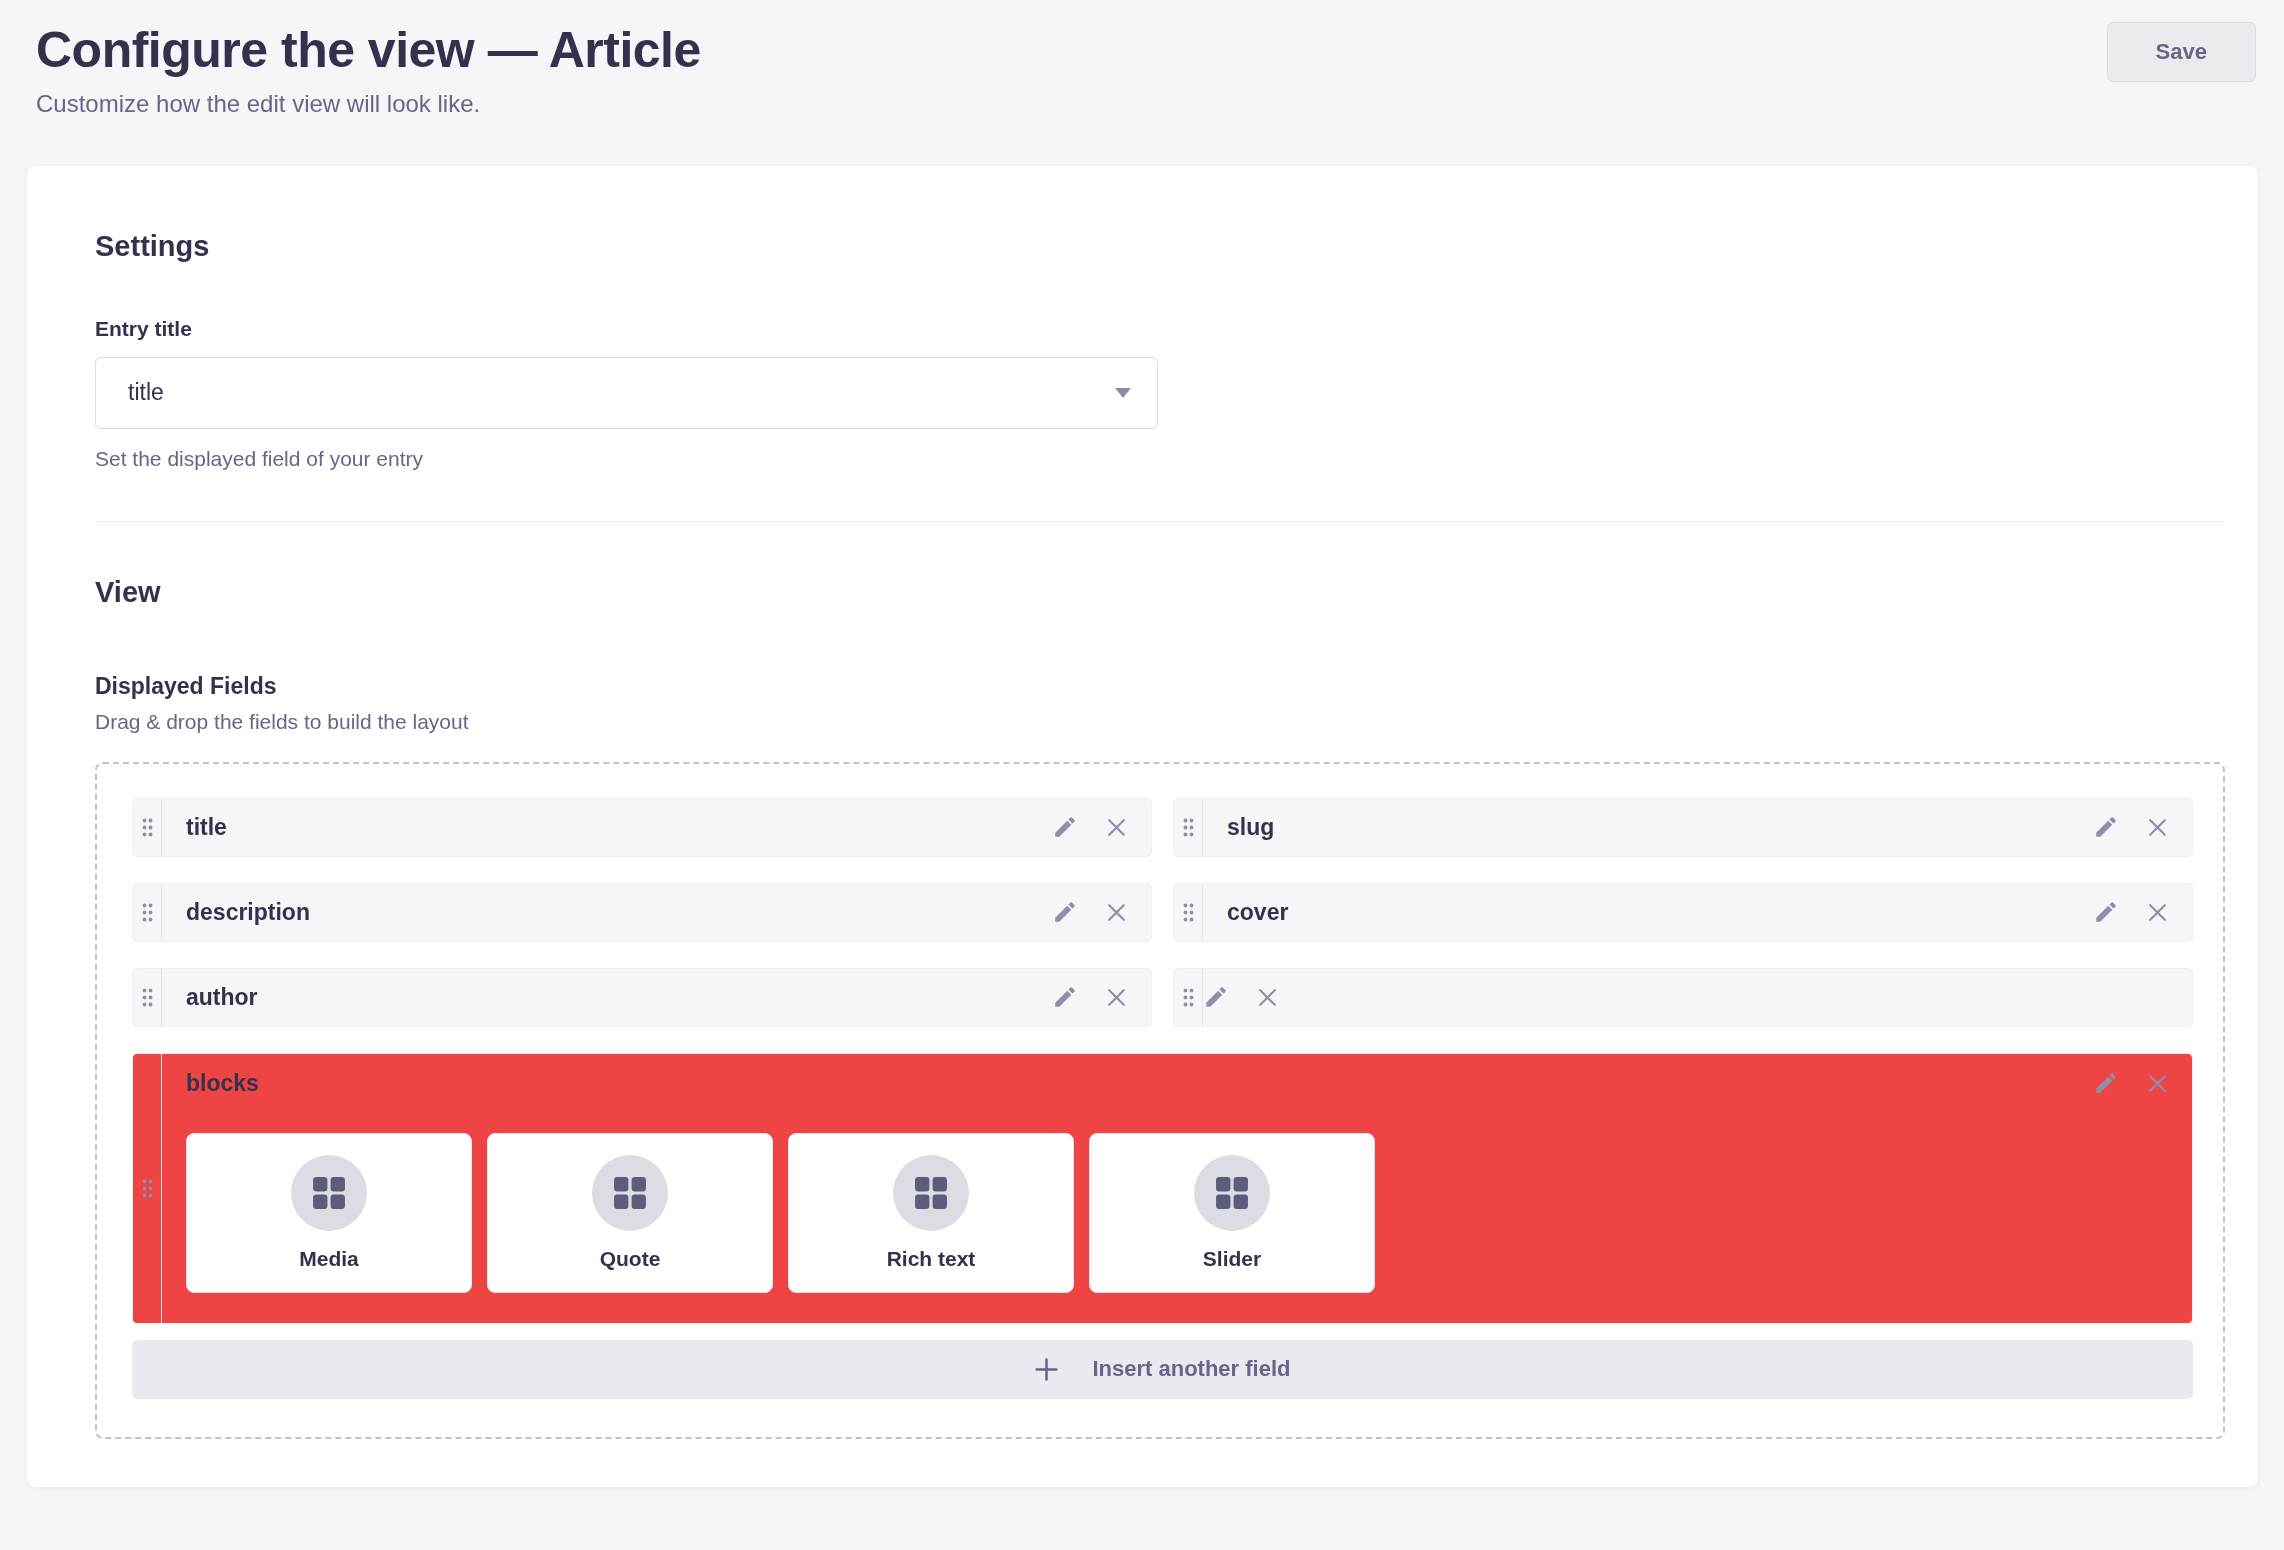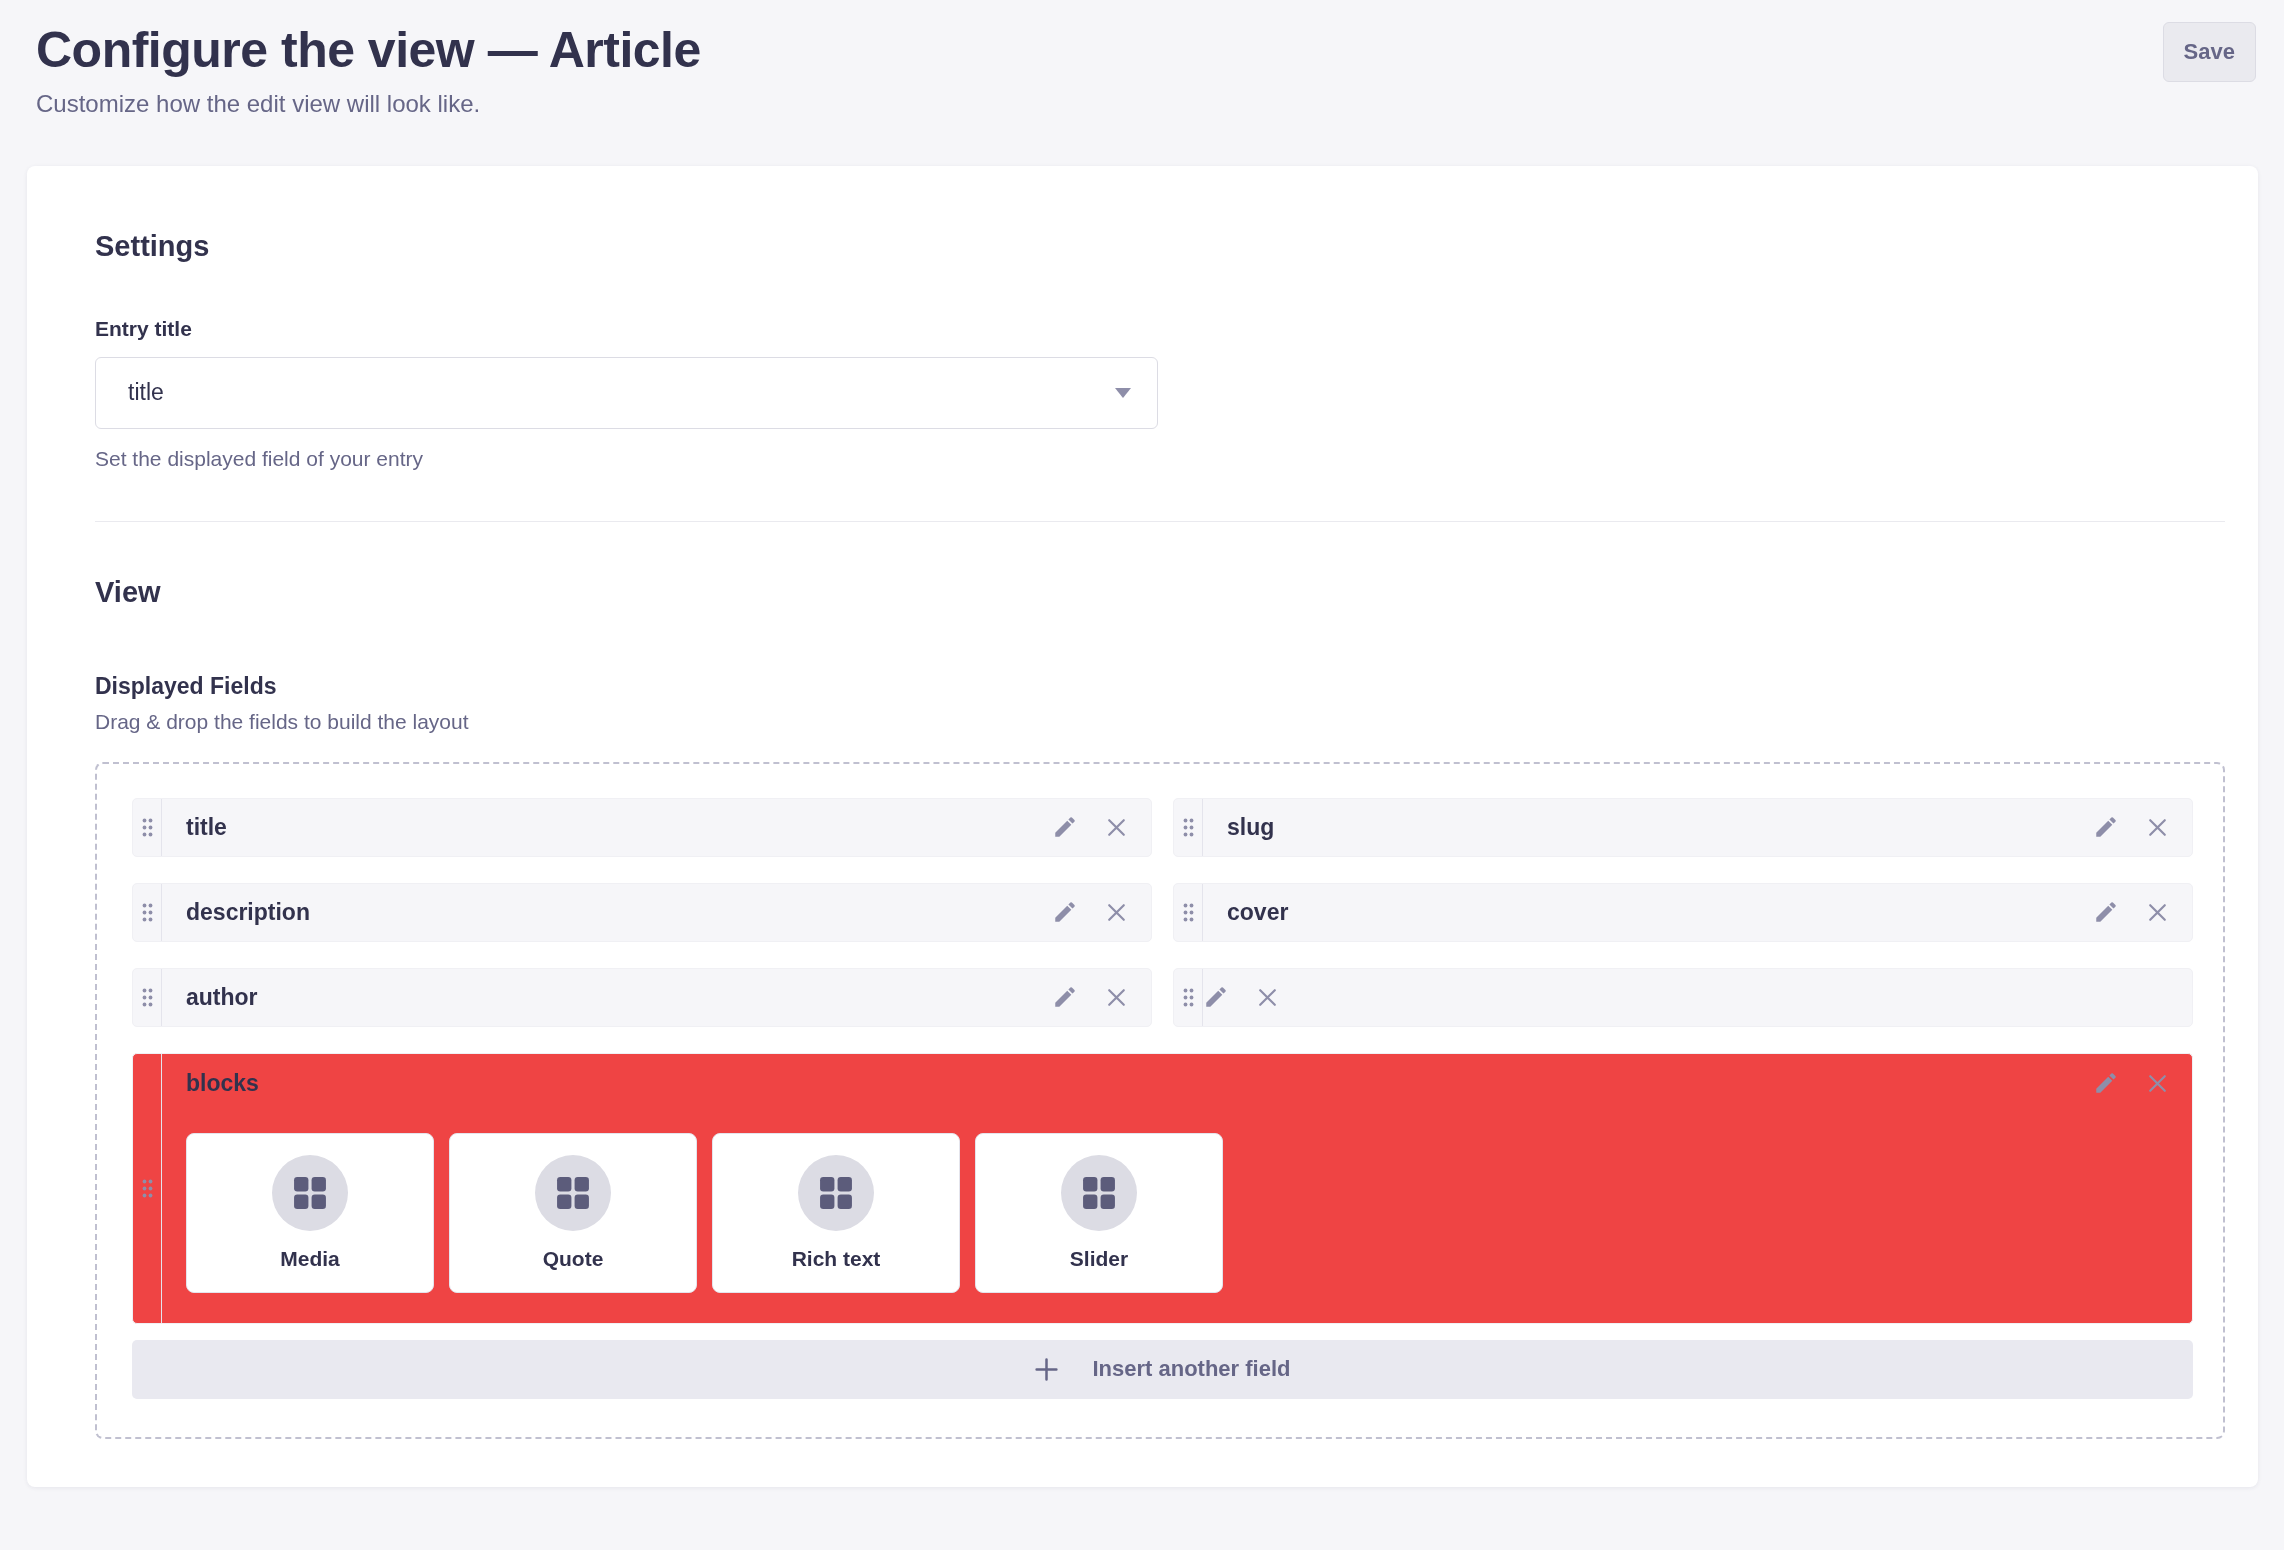--- a/index.html
+++ b/index.html
@@ -31,21 +31,21 @@
     color: #666687;
   }
   .save-btn {
     background: #eaeaef;
     border: 1px solid #dcdce4;
     border-radius: 6px;
     color: #666687;
     font-family: "Liberation Sans", sans-serif;
     font-size: 22px;
     font-weight: bold;
-    padding: 0 20px;
+    padding: 0 48px;
     height: 60px;
     cursor: default;
   }
 
   
   .card {
     background: #ffffff;
     border-radius: 8px;
     margin: 48px 26px 0 27px;
     padding: 64px 33px 48px 68px;
@@ -188,21 +188,21 @@
     color: #32324d;
   }
   .blocks-head .row-actions { padding-right: 0; }
 
   .components-row {
     margin-top: 36px;
     display: flex;
     gap: 15px;
   }
   .component-card {
-    width: 248px;
+    width: 286px;
     height: 160px;
     background: #ffffff;
     border: 1px solid #e4e4ec;
     border-radius: 8px;
     display: flex;
     flex-direction: column;
     align-items: center;
     justify-content: center;
     cursor: pointer;
   }

